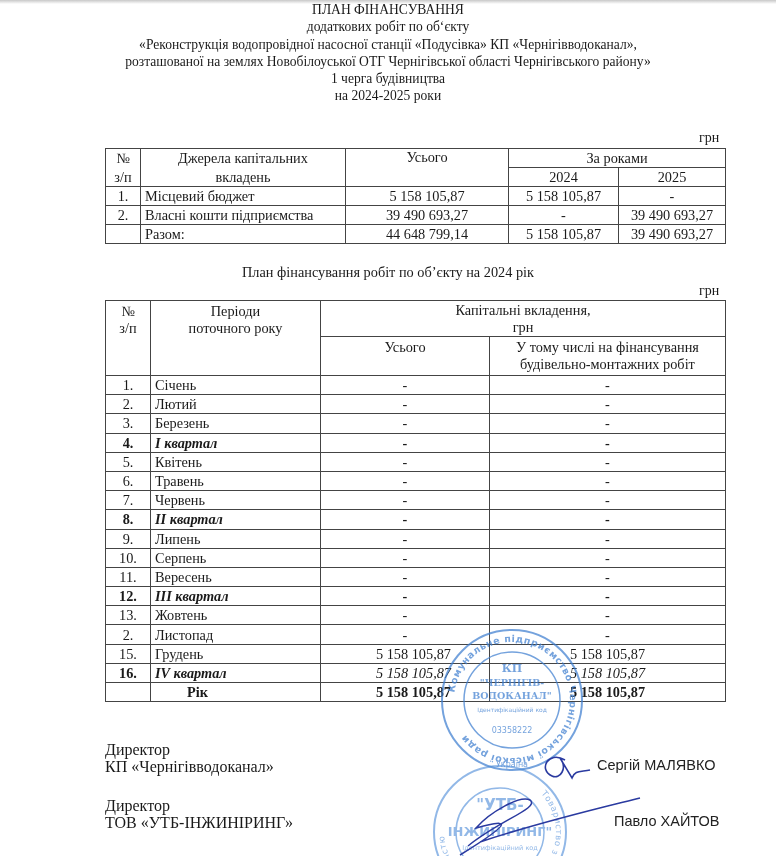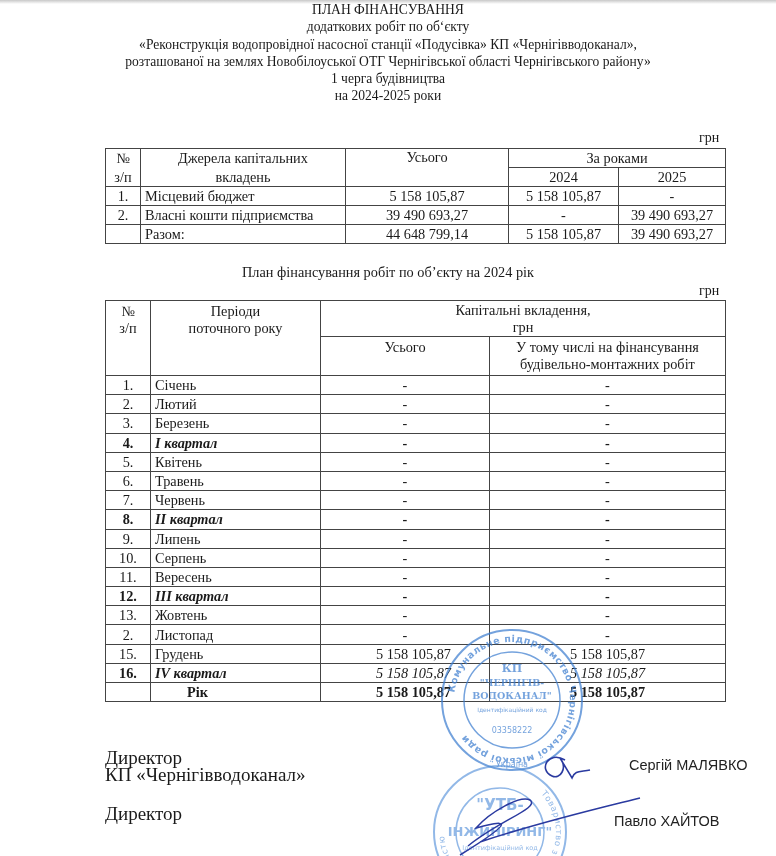--- a/index.html
+++ b/index.html
@@ -29,21 +29,21 @@
   }
   .c { text-align: center; }
   .r { text-align: right; }
   .l { text-align: left; }
   .b { font-weight: bold; }
   .i { font-style: italic; }
   .sub-title {
     position: absolute; left: 0; top: 264px; width: 776px; text-align: center;
     font-size: 14.3px;
   }
-  .sign { position: absolute; font-size: 19px; line-height: 17px; margin-top: 8px; }
+  .sign { position: absolute; font-size: 16px; line-height: 17px; }
   .name { position: absolute; font-family: "Liberation Sans", "DejaVu Sans", sans-serif; font-size: 14.5px; color: #222; }
   svg.stamps { position: absolute; left: 0; top: 0; pointer-events: none; }
 </style>
 </head>
 <body>
 
 <div class="topshade"></div>
 
 <div class="title-block">
   <div>ПЛАН ФІНАНСУВАННЯ</div>
@@ -235,24 +235,25 @@
         <td class="r b" style="padding-right: 38px; height: 18.2px;">5 158 105,87</td>
         <td class="c b" style="height: 18.2px;">5 158 105,87</td>
       </tr>
     </tbody>
 </table>
 
 <div class="sign" style="left:105px; top:741px;">
   <div>Директор</div>
   <div>КП «Чернігівводоканал»</div>
 </div>
-<div class="name" style="left:629px; top:757px;">Сергій МАЛЯВКО</div>
+<div class="name" style="left:597px; top:757px;">Сергій МАЛЯВКО</div>
 
 <div class="sign" style="left:105px; top:797px;">
   <div>Директор</div>
+  <div>ТОВ «УТБ-ІНЖИНІРИНГ»</div>
 </div>
 <div class="name" style="left:614px; top:813px;">Павло ХАЙТОВ</div>
 
 <svg class="stamps" width="776" height="856">
   <defs>
     <path id="ring1" d="M 512 700 m -58 0 a 58 58 0 1 1 116 0 a 58 58 0 1 1 -116 0"></path>
     <path id="ring2" d="M 500 832 m -56 0 a 56 56 0 1 1 112 0 a 56 56 0 1 1 -112 0"></path>
   </defs>
   <g opacity="0.72">
     <circle cx="512" cy="700" r="70" fill="none" stroke="#3f7fd0" stroke-width="2"></circle>

